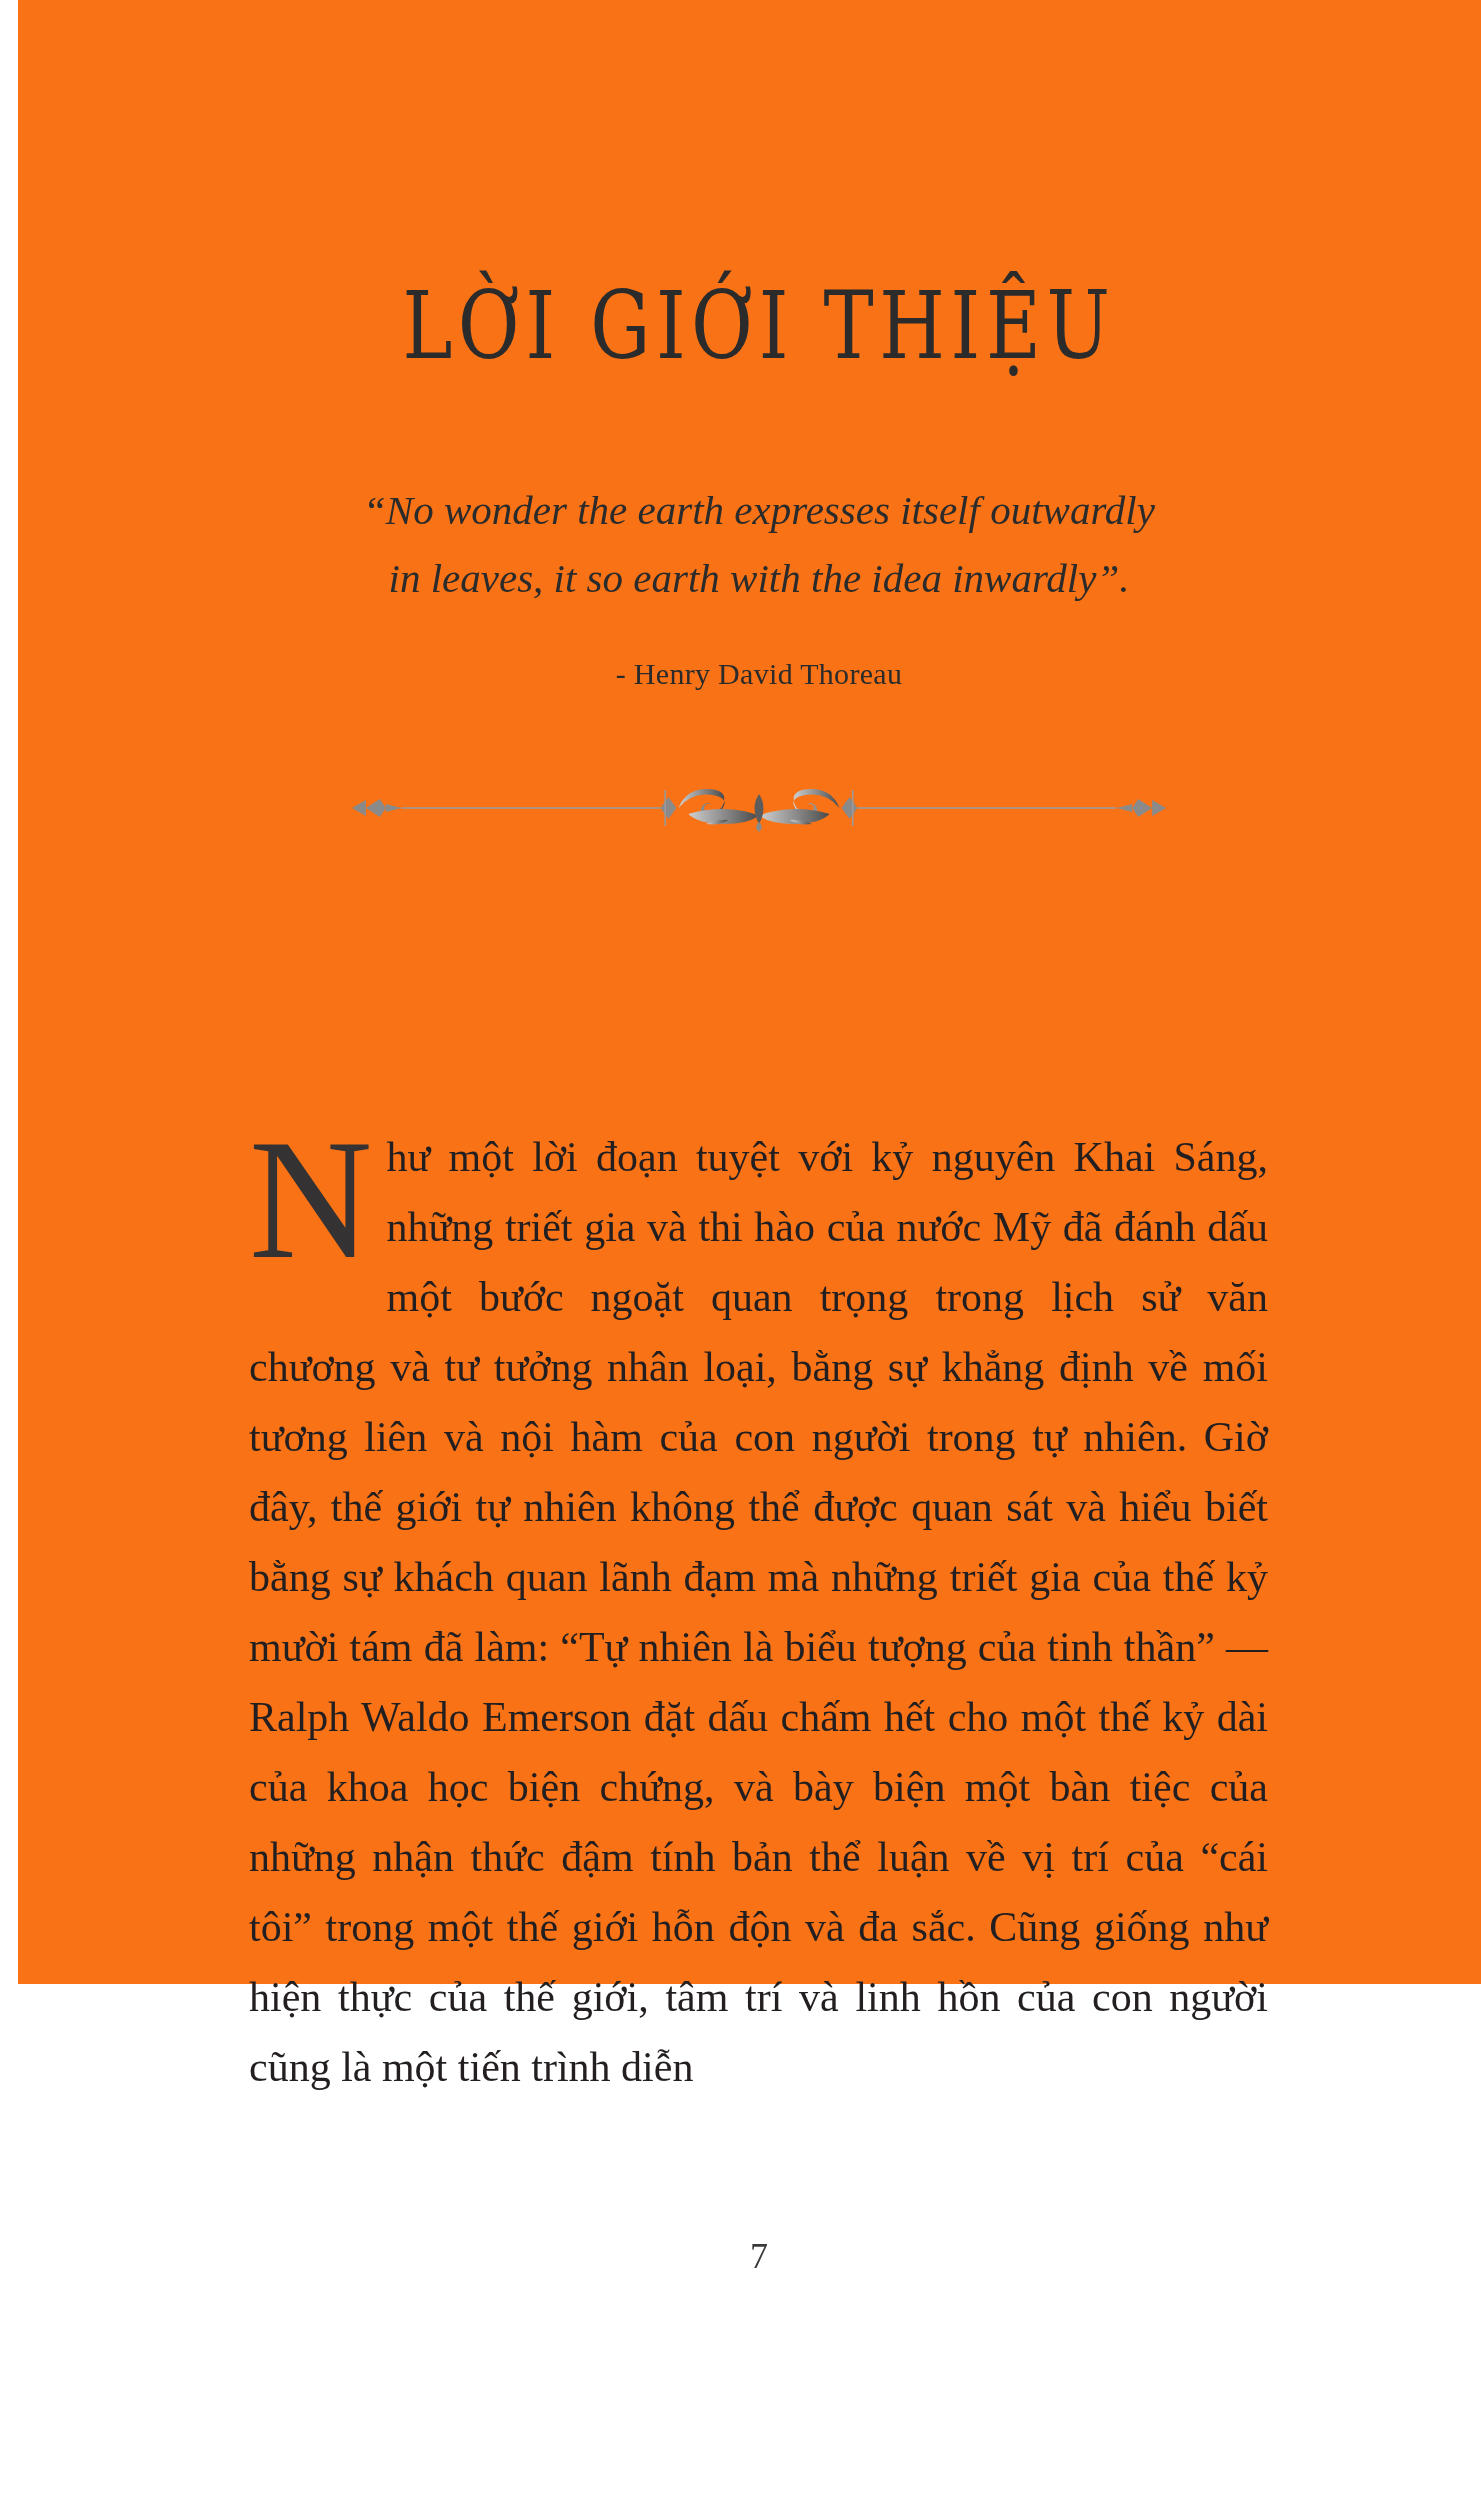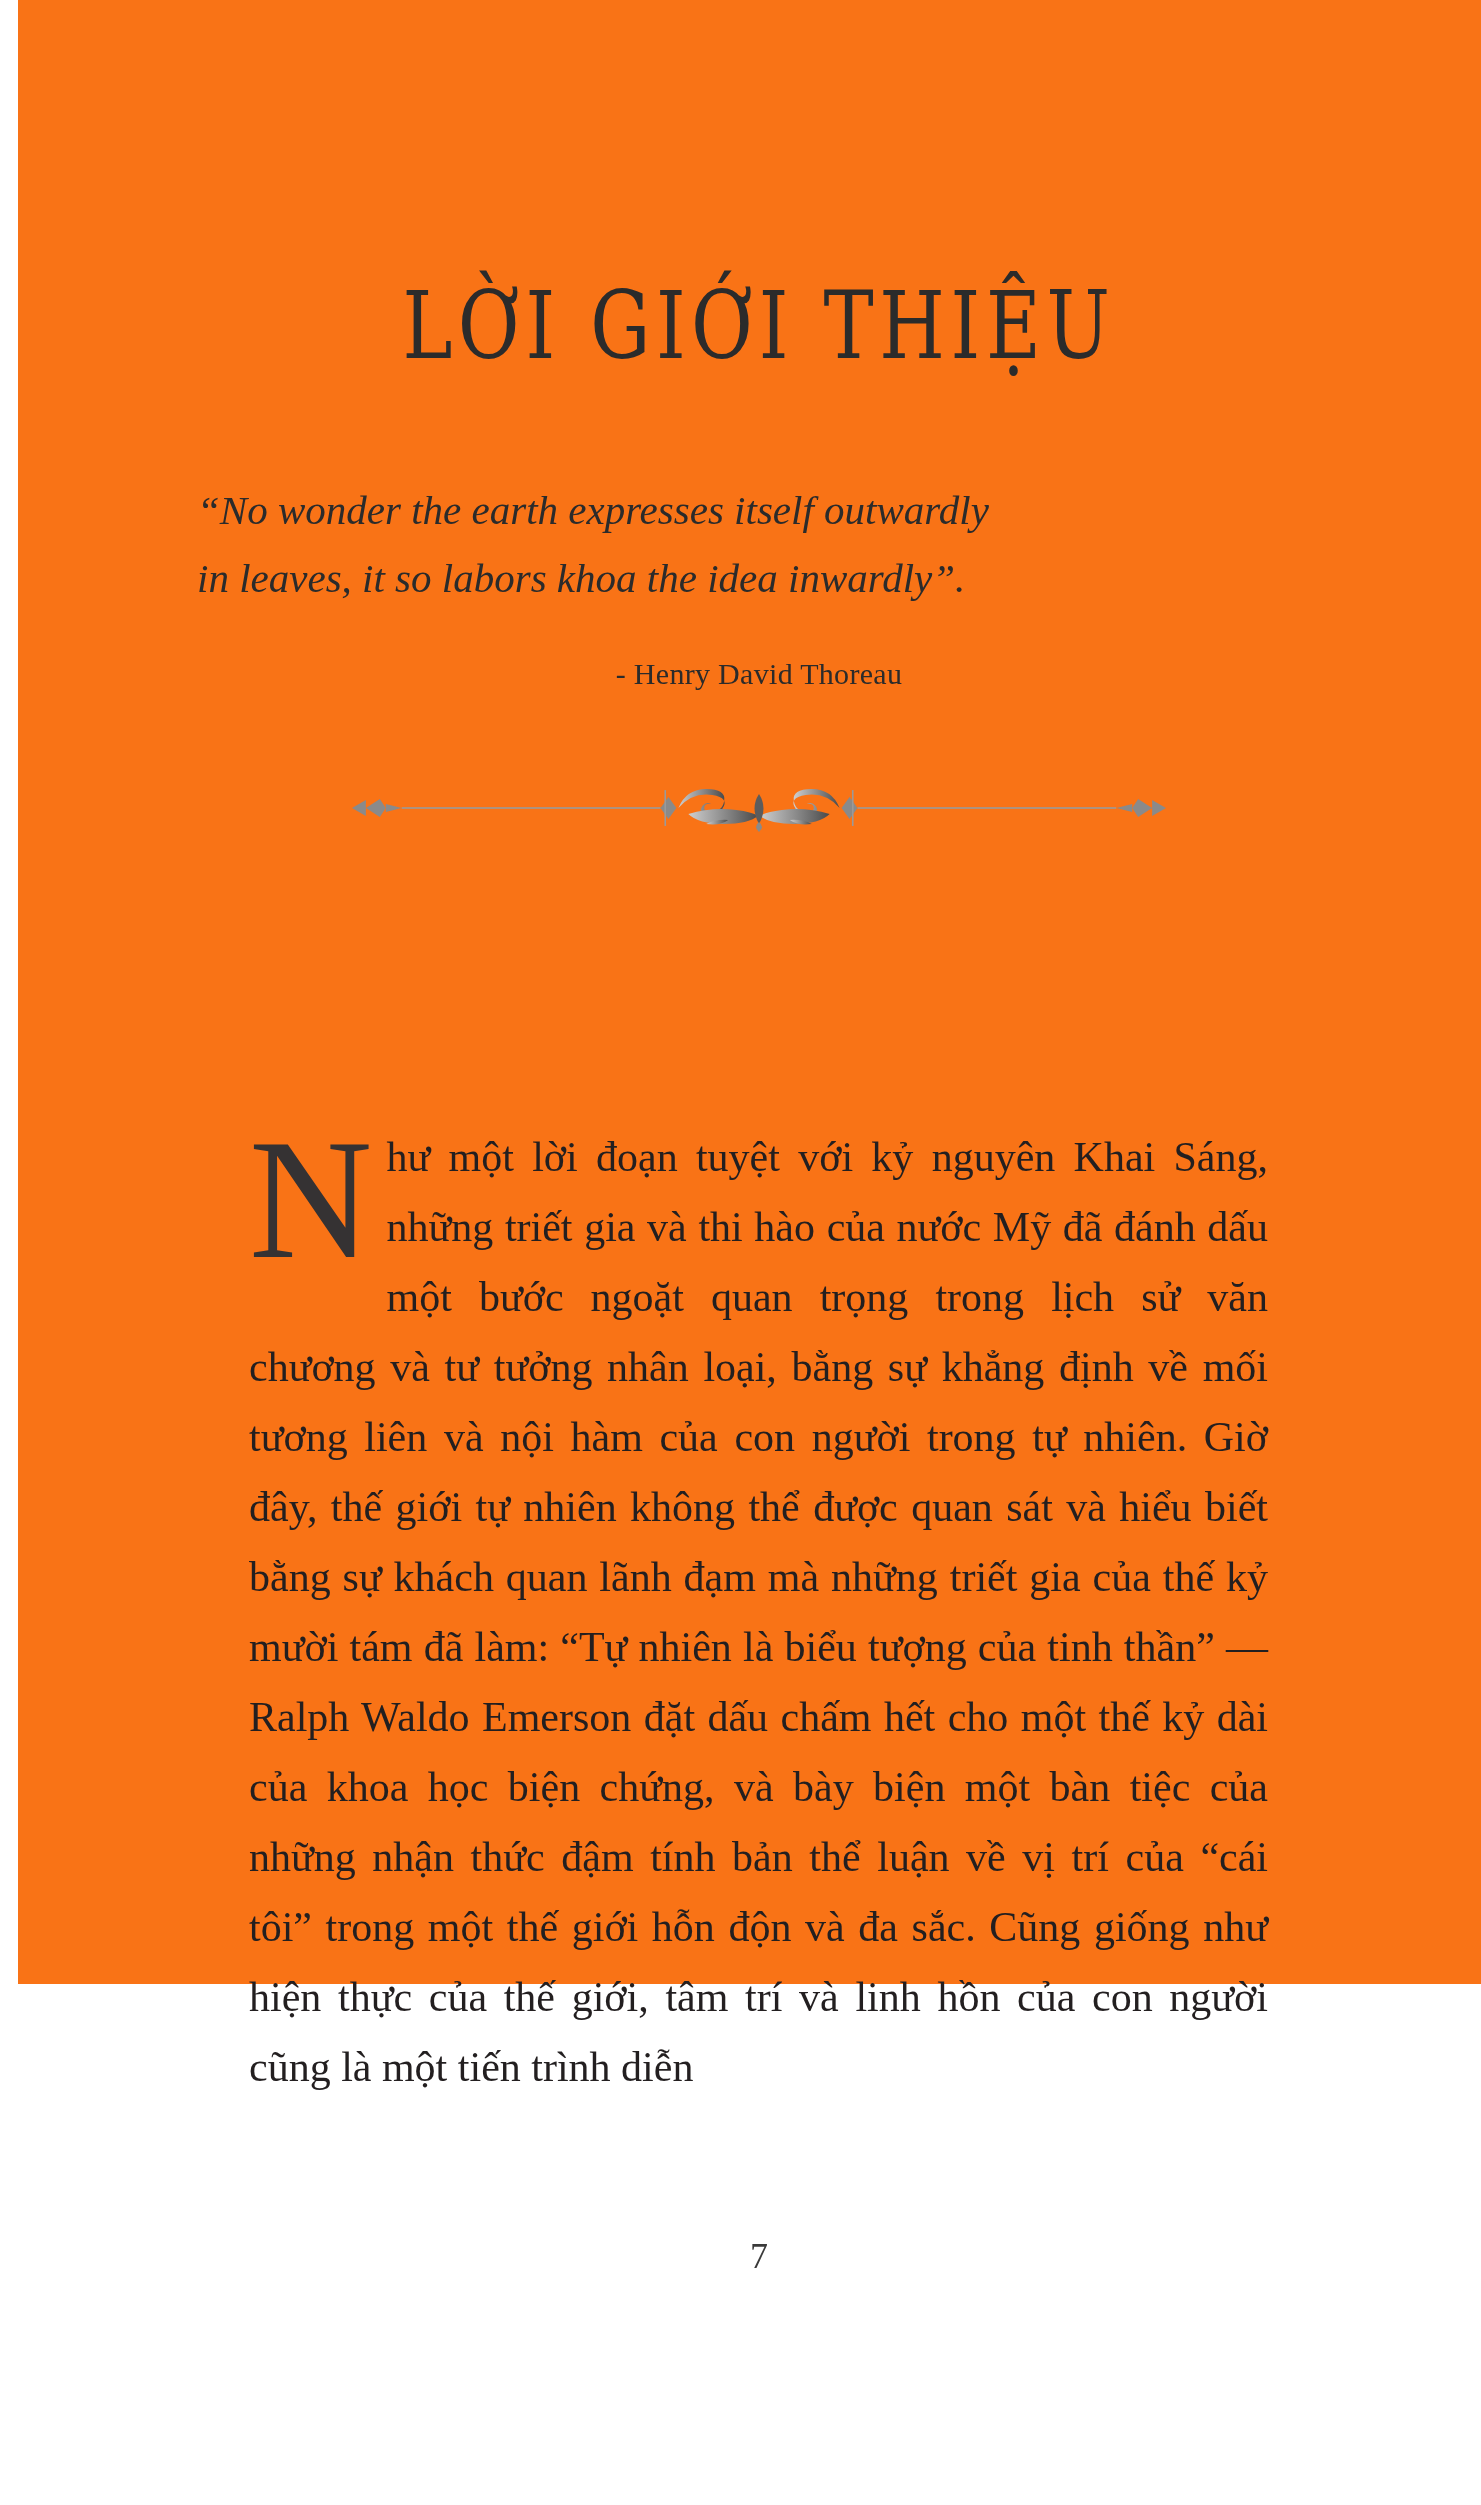--- a/index.html
+++ b/index.html
@@ -41,21 +41,21 @@
     transform-origin: 50% 0;
     white-space: nowrap;
   }
 
   
   .epigraph {
     position: absolute;
     left: 179px;
     top: 476px;
     width: 1124px;
-    text-align: left;
+    text-align: center;
     font-family: "Liberation Serif", "DejaVu Serif", serif;
     font-style: italic;
     font-size: 41px;
     line-height: 68px;
     color: #2b2b2b;
   }
   .epigraph .eline { display: block; white-space: nowrap; }
 
   .attribution {
     position: absolute;
@@ -124,21 +124,21 @@
 </style>
 </head>
 <body>
 
 <div class="page">
 
   <h1 class="chapter-title">LỜI GIỚI THIỆU</h1>
 
   <div class="epigraph">
     <span class="eline">“No wonder the earth expresses itself outwardly</span>
-    <span class="eline">in leaves, it so labors khoa the idea inwardly”.</span>
+    <span class="eline">in leaves, it so earth with the idea inwardly”.</span>
   </div>
 
   <div class="attribution">- Henry David Thoreau</div>
 
   <div class="ornament">
     <svg width="826" height="60" viewBox="0 0 830 60">
       <defs>
         <linearGradient id="gL" x1="0" y1="0" x2="1" y2="0">
           <stop offset="0" stop-color="#cfcfcf"></stop>
           <stop offset="0.5" stop-color="#8d8d8d"></stop>

